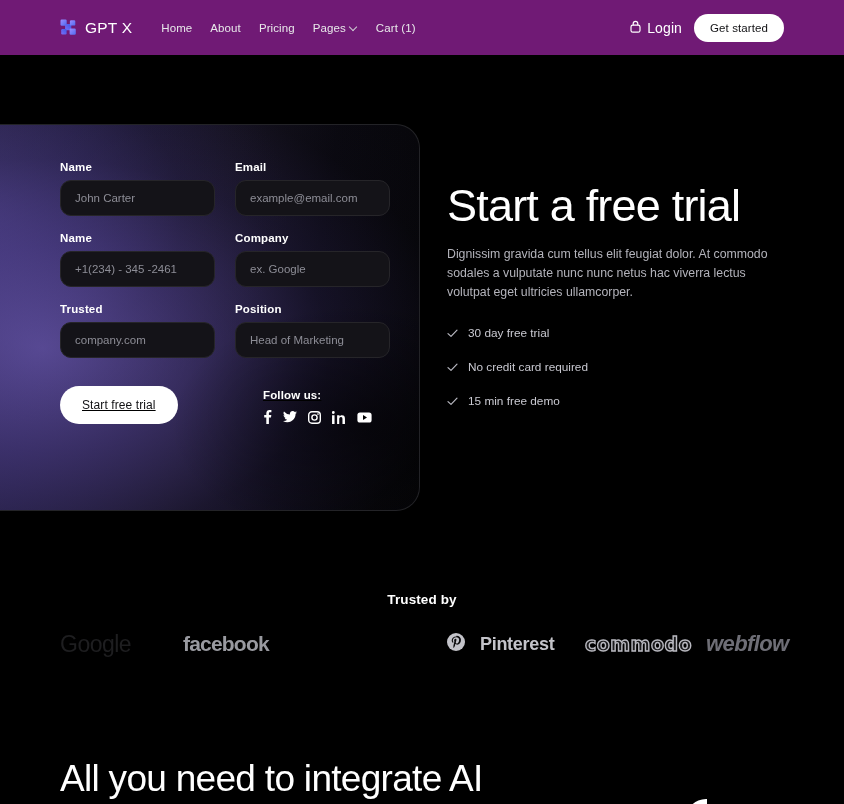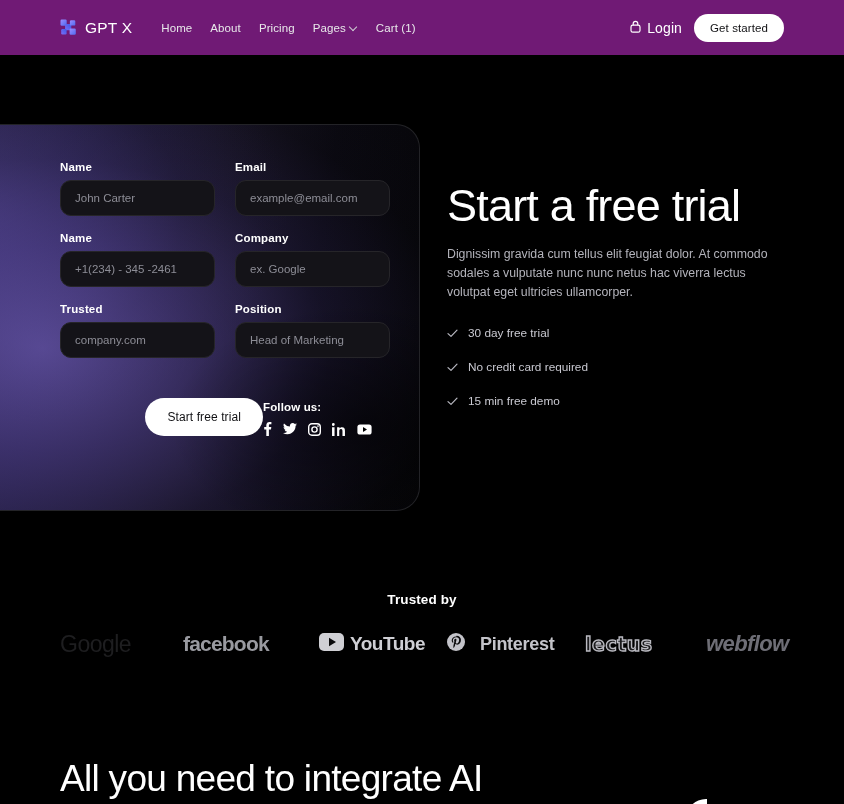--- a/index.html
+++ b/index.html
@@ -104,22 +104,22 @@
     border-radius: 11px;
     color: #e6e6ea;
     font-size: 11.5px;
     font-family: "Liberation Sans", sans-serif;
     padding: 8px 14px;
     outline: none;
   }
   .field-input::placeholder { color: #8d8d96; }
 
   .form-bottom {
-    margin-top: 40px;
-    display: flex; align-items: flex-end; justify-content: flex-end;
+    margin-top: 28px;
+    display: flex; align-items: flex-end; justify-content: space-between; text-decoration: underline;
   }
   .btn-start {
     background: #ffffff; color: #111114;
     font-size: 12px; letter-spacing: 0.1px;
     padding: 12px 22px; border-radius: 999px;
     border: none; cursor: pointer; white-space: nowrap;
     font-family: "Liberation Sans", sans-serif;
   }
   .follow-block { text-align: left; padding-right: 18px; }
   .follow-label {
@@ -393,42 +393,33 @@
     <div class="logo-row">
 
       <div class="logo-item lg-facebook">
         <span>facebook</span>
       </div>
 
       <div class="logo-item lg-google">
         <span>Google</span>
       </div>
 
-      <div class="logo-item lg-youtube">
-        <span>
-          <svg width="25" height="18" viewBox="0 0 25 18">
-            <rect x="0" y="0" width="25" height="18" rx="5" fill="#cfcfd4"></rect>
-            <path d="M10 4.8 L17 9 L10 13.2 Z" fill="#0a0a0c"></path>
-          </svg>
-        </span>
-        <span class="yt-word">YouTube</span>
-      </div>
 
       <div class="logo-item lg-pinterest">
         <span>
           <svg width="18" height="18" viewBox="0 0 18 18">
             <circle cx="9" cy="9" r="9" fill="#c3c3c9"></circle>
             <path d="M9.3 3.6c-3.0 0-4.6 2.0-4.6 3.9 0 .9.5 2.0 1.3 2.3.12.05.2.03.23-.1l.16-.62c.03-.12.02-.17-.07-.28a2.2 2.2 0 0 1-.46-1.35c0-1.74 1.3-3.3 3.4-3.3 1.85 0 2.87 1.13 2.87 2.65 0 1.99-.88 3.67-2.19 3.67-.72 0-1.27-.6-1.09-1.34.2-.88.6-1.83.6-2.46 0-.57-.3-1.04-.94-1.04-.74 0-1.34.77-1.34 1.8 0 .66.22 1.1.22 1.1l-.9 3.8c-.26 1.12-.04 2.5-.02 2.64.01.08.12.1.17.04.07-.1.98-1.21 1.29-2.33l.5-1.93c.25.47.96.88 1.72.88 2.27 0 3.8-2.06 3.8-4.83 0-2.09-1.77-4.04-4.47-4.04z" fill="#0a0a0c"></path>
           </svg>
         </span>
         <span class="pin-word">Pinterest</span>
       </div>
 
       <div class="logo-item lg-twitch">
-        <span class="tw-word">lectus</span>
+        <span class="tw-word">commodo</span>
       </div>
 
       <div class="logo-item lg-webflow">
         <span>webflow</span>
       </div>
 
     </div>
   </div>
 
   <div id="bottom-cta">

